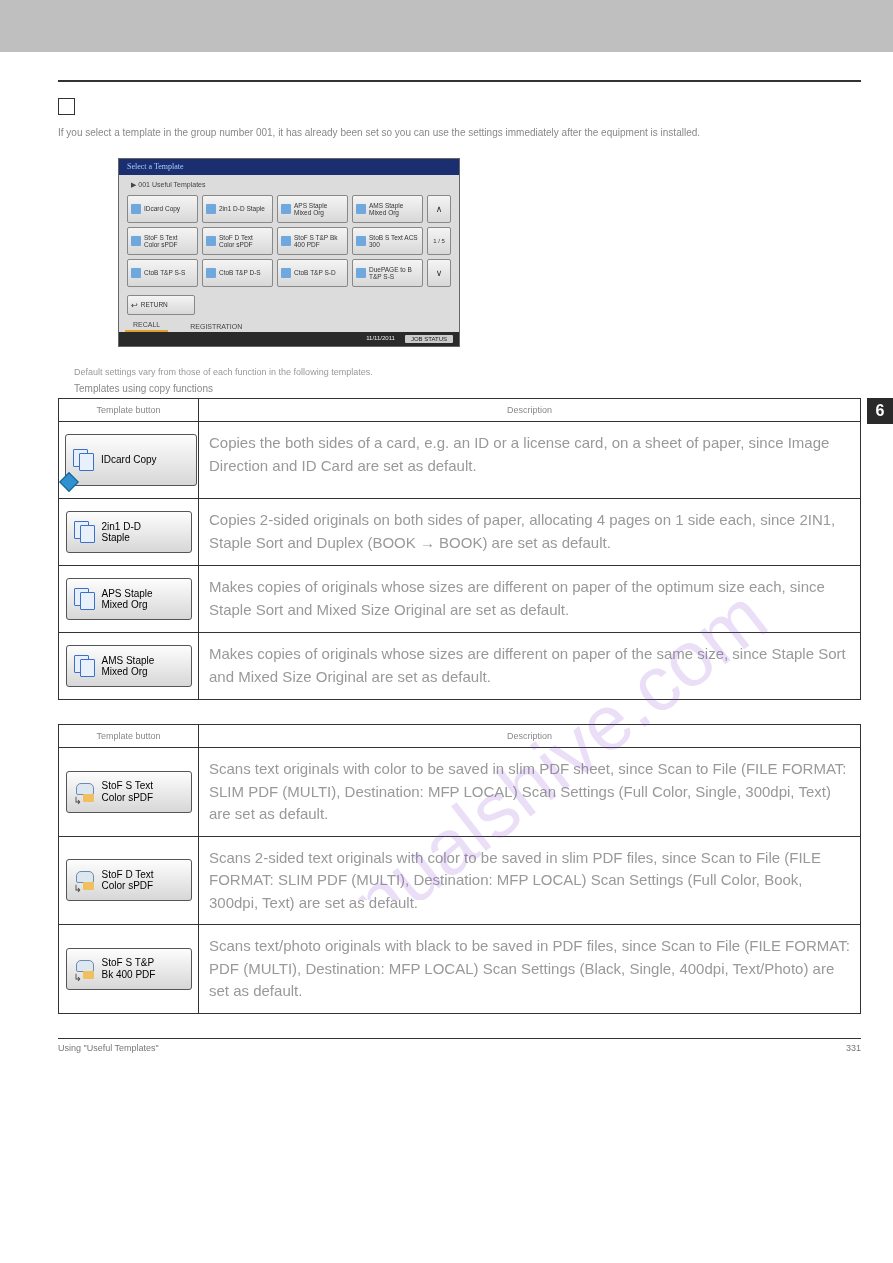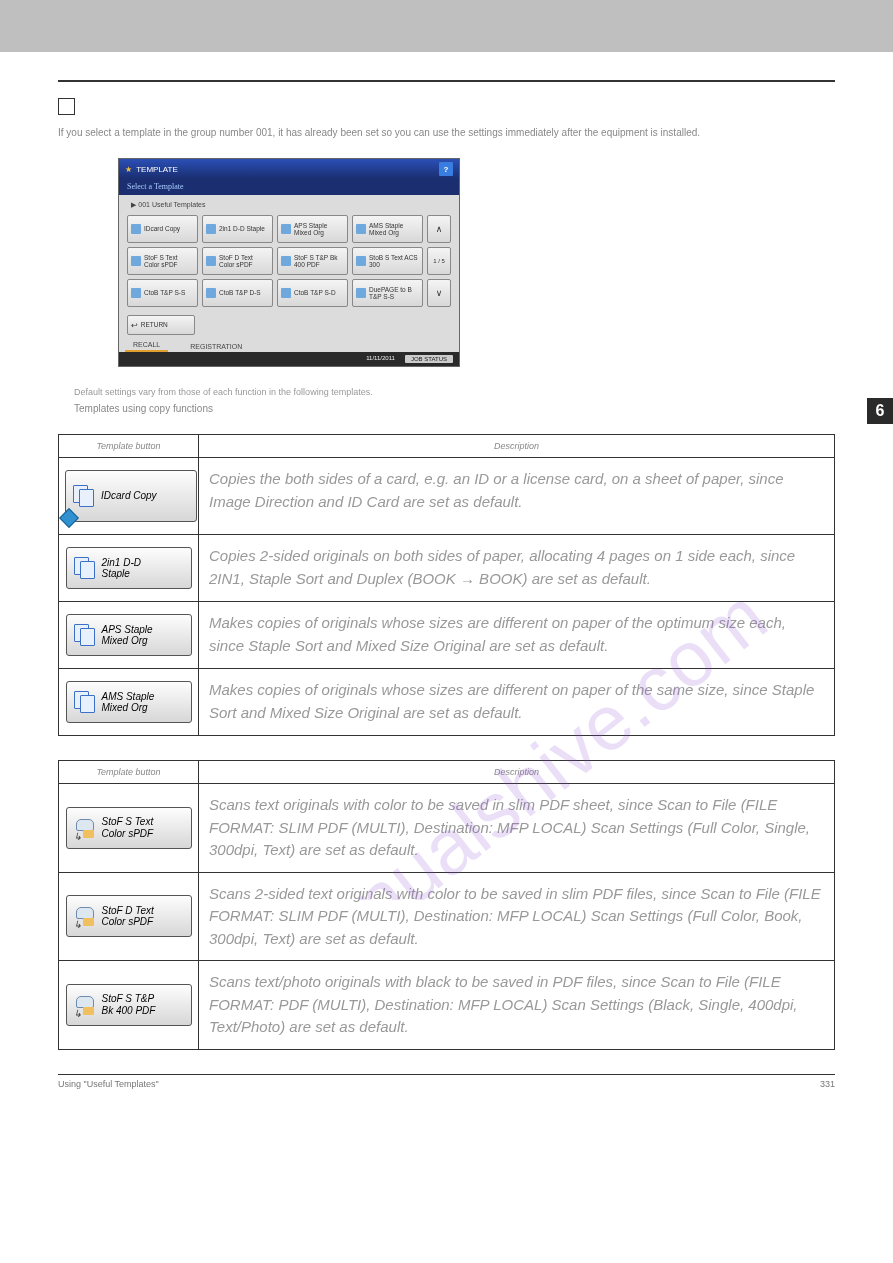--- a/index.html
+++ b/index.html
@@ -9,21 +9,21 @@
     background: #fff;
     color: #333;
     width: 893px;
   }
   .topbar {
     background: #bfbfbf;
     height: 52px;
     width: 100%;
   }
   .page {
-    padding: 28px 58px 20px 58px;
+    padding: 28px 32px 20px 58px;
   }
   .rule {
     height: 2px;
     background: #333;
     margin-bottom: 16px;
   }
   .checkbox {
     width: 15px;
     height: 15px;
     border: 1.5px solid #333;
@@ -159,23 +159,22 @@
     font-weight: bold;
     display: flex;
     align-items: center;
     justify-content: center;
   }
 
   
   table.info {
     border-collapse: collapse;
     width: 100%;
-    margin: 20px 0 24px 0;
+    margin: 4px 0 24px 0;
     table-layout: fixed;
-    font-style: italic;
   }
   table.info th, table.info td {
     border: 1px solid #333;
     vertical-align: middle;
     padding: 4px 6px;
   }
   table.info th {
     font-size: 9px;
     color: #888;
     font-weight: normal;
@@ -297,24 +296,20 @@
 <div class="topbar"></div>
 
 <div class="page">
 
   <div class="rule"></div>
   <div class="checkbox"></div>
 
   <div class="intro">If you select a template in the group number 001, it has already been set so you can use the settings immediately after the equipment is installed.</div>
 
   <div class="screen">
-    <div class="screen-title">
-      <span><span class="star">★</span><span>TEMPLATE</span></span>
-      <span class="help">?</span>
-    </div>
     <div class="screen-subtitle">Select a Template</div>
     <div class="screen-caption">▶ <span>001 Useful Templates</span></div>
     <div class="screen-grid">
       <div class="sbtn">
           <span class="sicon"></span>
           <span class="sblabel">IDcard Copy</span>
         </div>
       <div class="sbtn">
           <span class="sicon"></span>
           <span class="sblabel">2in1 D-D Staple</span>

